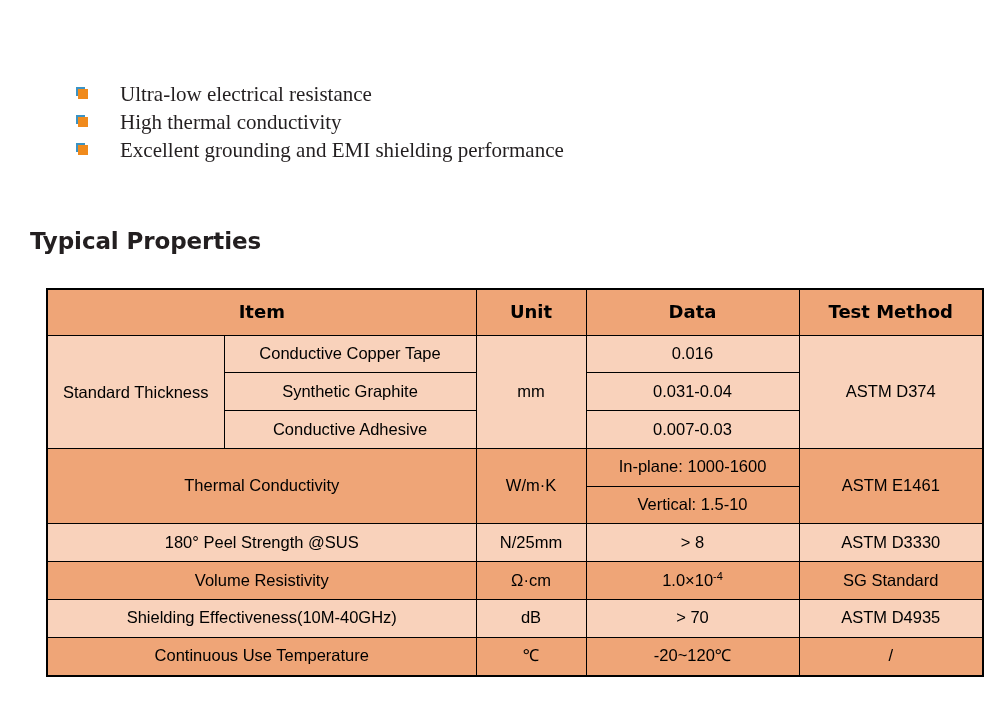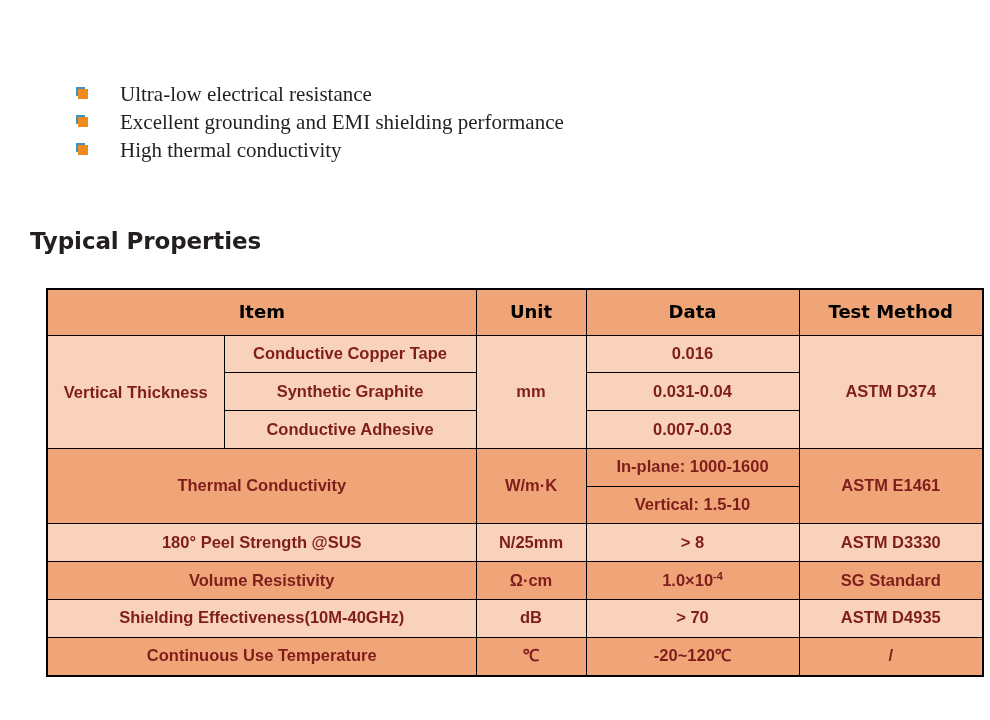--- a/index.html
+++ b/index.html
@@ -87,22 +87,22 @@
     table-layout: fixed;
     background: #F9D2BB;
   }
   table.prop-table td, table.prop-table th {
     border: 1.6px solid #000000;
     text-align: center;
     vertical-align: middle;
     padding: 0 3px;
     font-family: "Liberation Sans", sans-serif;
     font-size: 16.5px;
-    color: #7f1d1d;
-    font-weight: bold;
+    color: #000000;
+    font-weight: normal;
     line-height: 1.2;
   }
   table.prop-table {
     border: 2.4px solid #000;
   }
   
   tr.header-row th {
     background: #EFA577;
     font-family: "DejaVu Sans", sans-serif;
     font-weight: bold;
@@ -142,29 +142,29 @@
         <span class="front"></span>
       </span>
       <span class="feature-text">Ultra-low electrical resistance</span>
     </div>
 
     <div class="feature-item">
       <span class="bullet-marker">
         <span class="behind"></span>
         <span class="front"></span>
       </span>
-      <span class="feature-text">Excellent grounding and EMI shielding performance</span>
+      <span class="feature-text">High thermal conductivity</span>
     </div>
 
     <div class="feature-item">
       <span class="bullet-marker">
         <span class="behind"></span>
         <span class="front"></span>
       </span>
-      <span class="feature-text">High thermal conductivity</span>
+      <span class="feature-text">Excellent grounding and EMI shielding performance</span>
     </div>
 
   </div>
 
   <div class="section-heading" id="properties-heading">Typical Properties</div>
 
   <div class="prop-table-wrap">
     <table class="prop-table">
       <colgroup>
         <col class="col-item">
@@ -177,21 +177,21 @@
       <tbody>
           <tr class="header-row">
         <th colspan="2">Item</th>
         <th>Unit</th>
         <th>Data</th>
         <th>Test Method</th>
       </tr>
 
       <tr>
         <td class="shade-light cell-multiline" rowspan="3" style="line-height:1.35;">
-          <span>Vertical Thickness</span>
+          <span>Standard Thickness</span>
         </td>
         <td class="shade-light">Conductive Copper Tape</td>
         <td class="shade-light" rowspan="3">mm</td>
         <td class="shade-light">0.016</td>
         <td class="shade-light" rowspan="3">ASTM D374</td>
       </tr>
       <tr>
         <td class="shade-light">Synthetic Graphite</td>
         <td class="shade-light">0.031-0.04</td>
       </tr>

